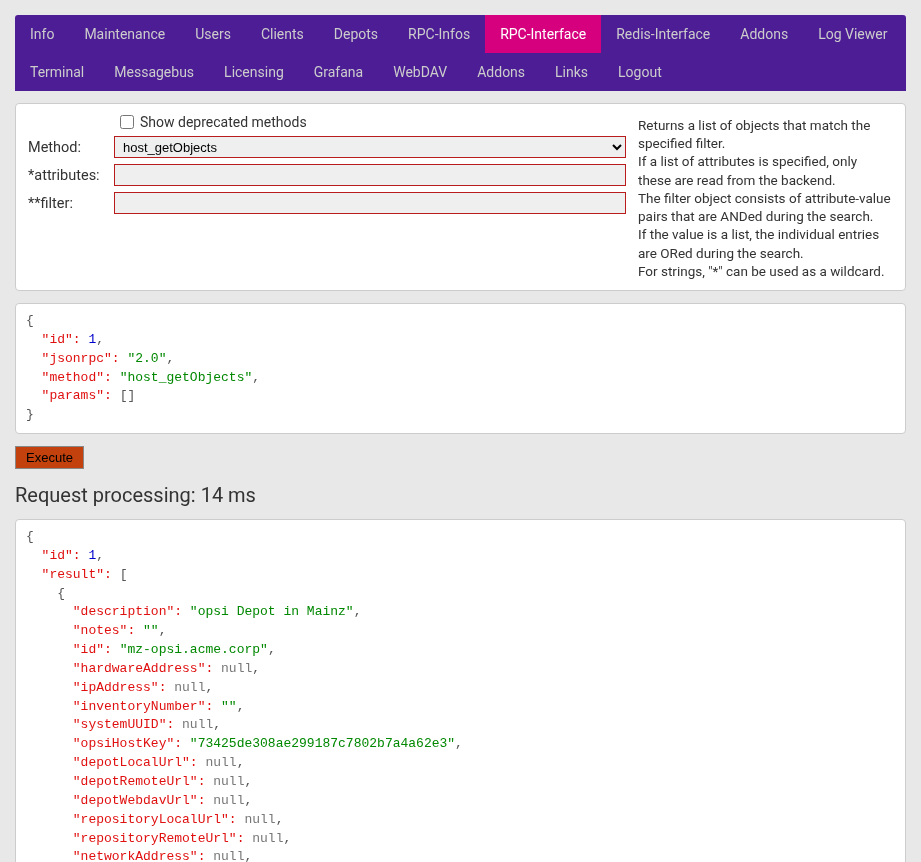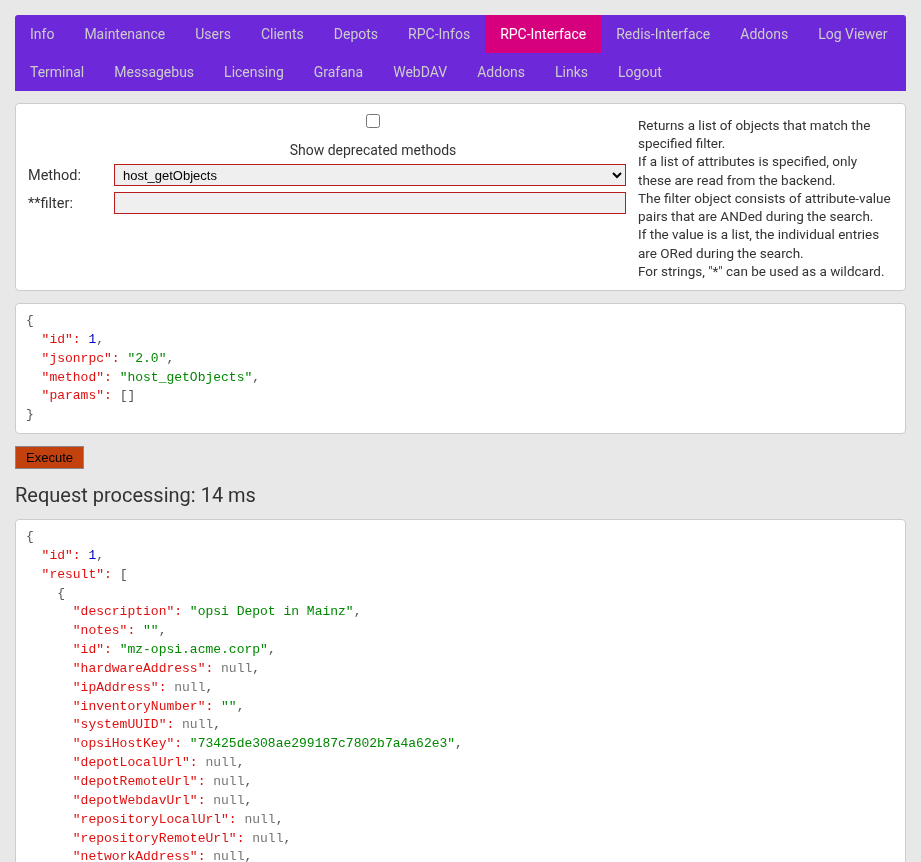--- a/index.html
+++ b/index.html
@@ -4,21 +4,21 @@
   <style>
     * { margin: 0; padding: 0; box-sizing: border-box; }
     body {
       font-family: -apple-system, BlinkMacSystemFont, "Segoe UI", Roboto, sans-serif;
       font-size: 14px;
       background: #e8e8e8;
       padding: 15px;
       color: #333;
     }
     .nav {
-      background: #6d28d9;
+      background: #4c1d95;
       display: flex;
       flex-wrap: wrap;
       border-radius: 3px 3px 0 0;
     }
     .nav-item {
       padding: 11px 15px;
       color: #ccc;
       cursor: pointer;
       font-size: 14px;
     }
@@ -41,24 +41,23 @@
     .form-right {
       width: 255px;
       font-size: 13.5px;
       line-height: 1.35;
       color: #333;
       padding-top: 2px;
     }
     .checkbox-row {
       display: flex;
       align-items: center;
-      gap: 14px;
+      gap: 6px;
       margin-bottom: 6px;
       padding-left: 92px;
-      flex-direction: column;
     }
     .checkbox-row input {
       width: 14px;
       height: 14px;
     }
     .form-row {
       display: flex;
       align-items: center;
       margin-bottom: 6px;
       gap: 0;
@@ -143,20 +142,24 @@
       <input type="checkbox" style="">
       <span>Show deprecated methods</span>
     </div>
     <div class="form-row">
       <span class="form-label">Method:</span>
       <select>
         <option>host_getObjects</option>
       </select>
     </div>
     <div class="form-row">
+      <span class="form-label">*attributes:</span>
+      <input type="text" value="" style="">
+    </div>
+    <div class="form-row">
       <span class="form-label">**filter:</span>
       <input type="text" value="" style="">
     </div>
   </div>
   <div class="form-right" id="desc-container">Returns a list of objects that match the specified filter.<br>If a list of attributes is specified, only these are read from the backend.<br>The filter object consists of attribute-value pairs that are ANDed during the search.<br>If the value is a list, the individual entries are ORed during the search.<br>For strings, "*" can be used as a wildcard.</div>
 </div>
 
 <div class="json-box" id="request-json"><span class="jp">{</span>
   <span class="jk">"id":</span> <span class="jn">1</span><span class="jp">,</span>
   <span class="jk">"jsonrpc":</span> <span class="js">"2.0"</span><span class="jp">,</span>

